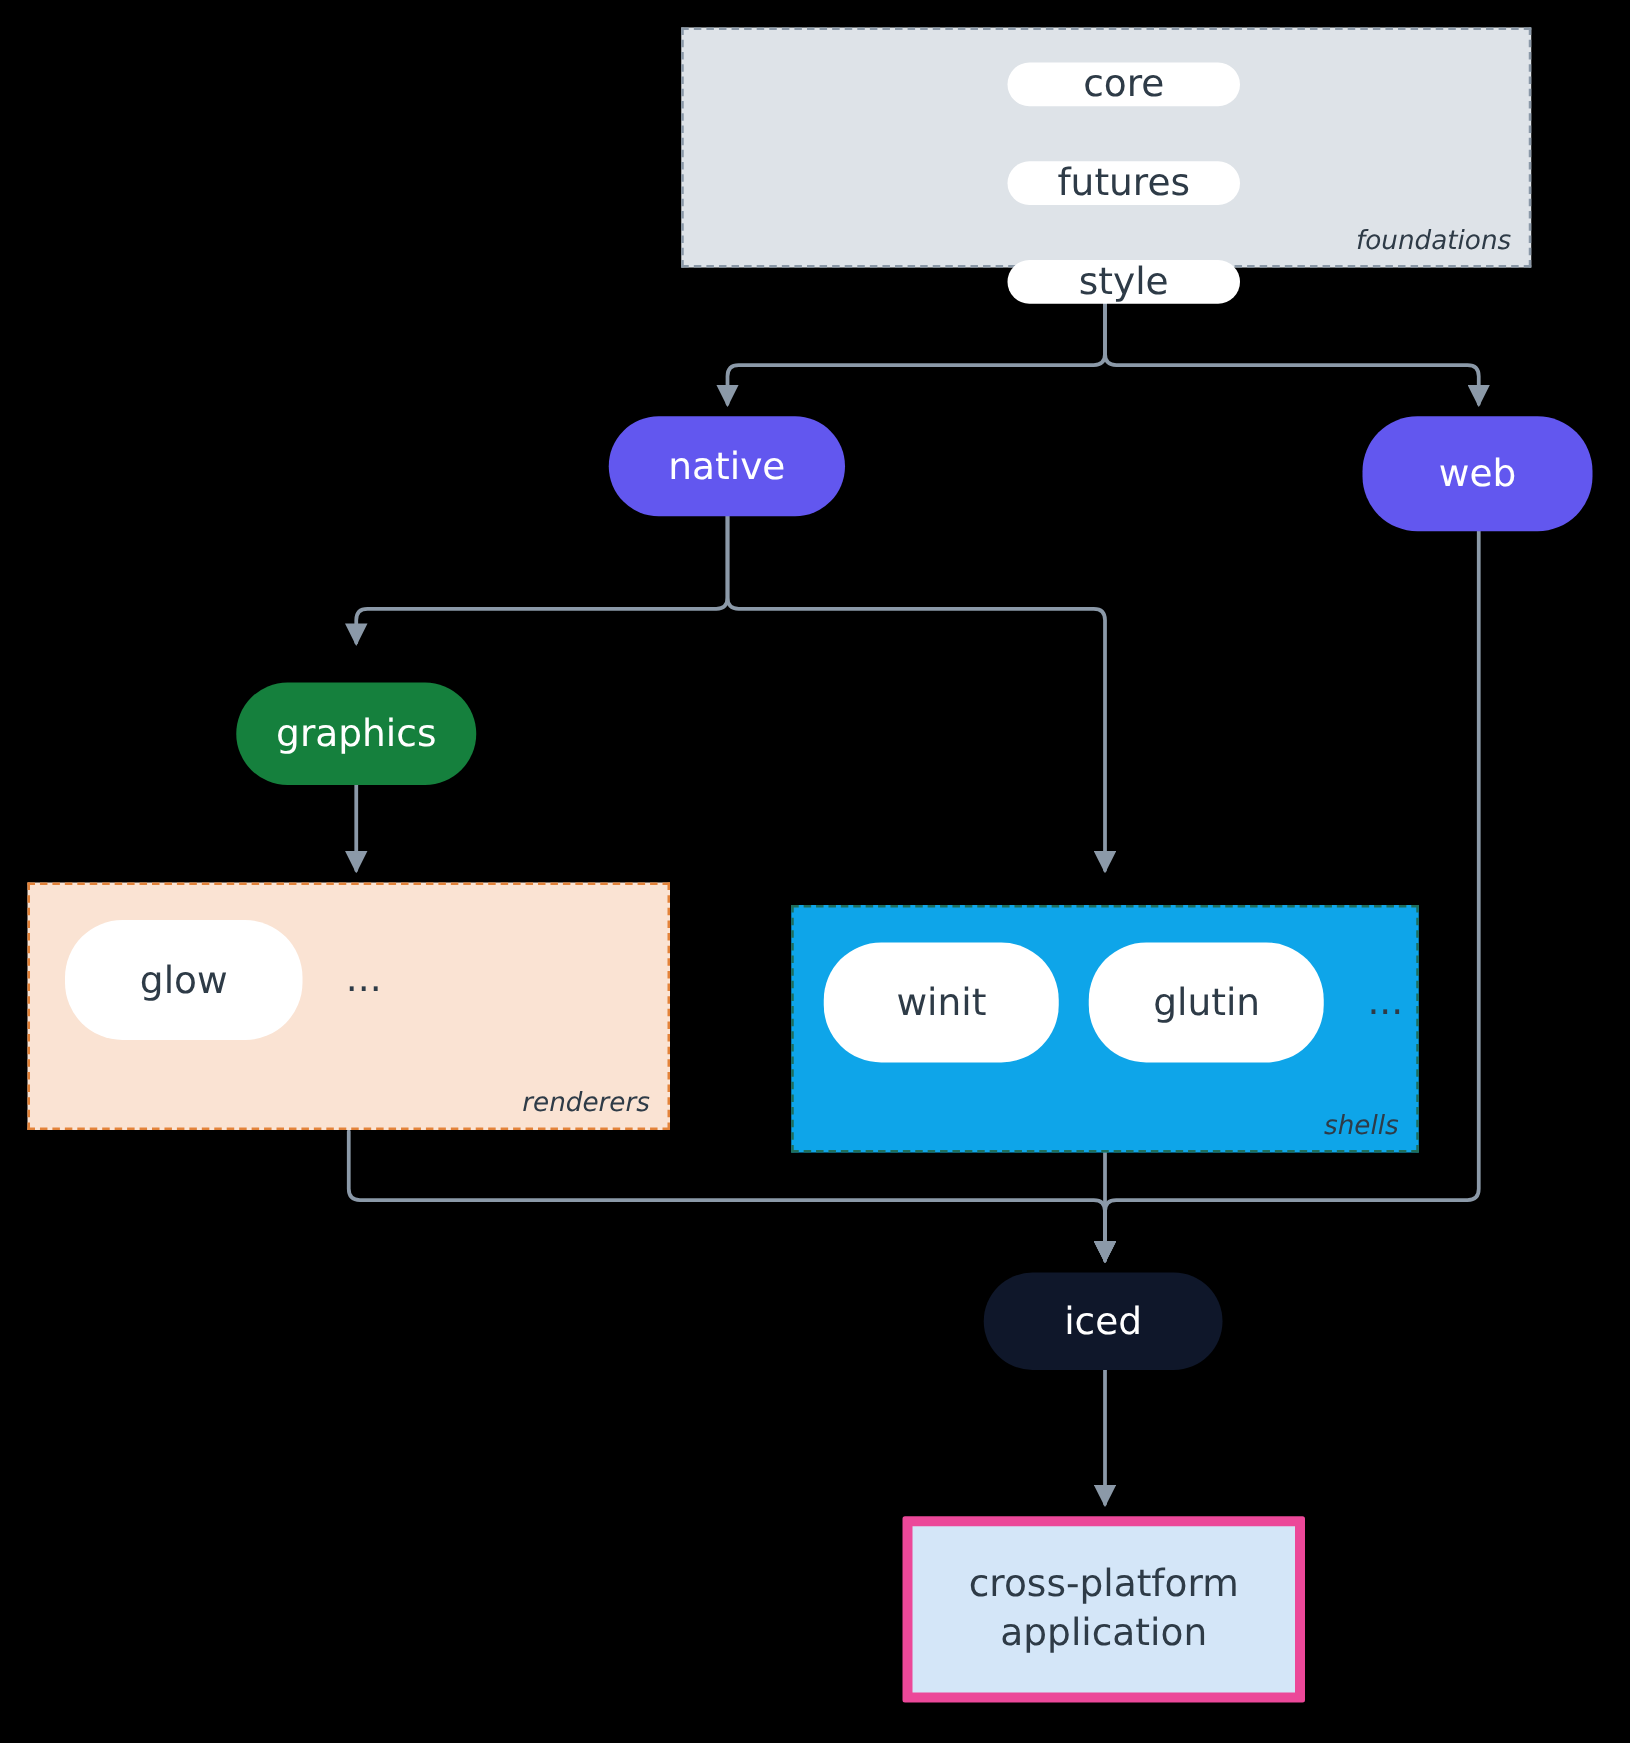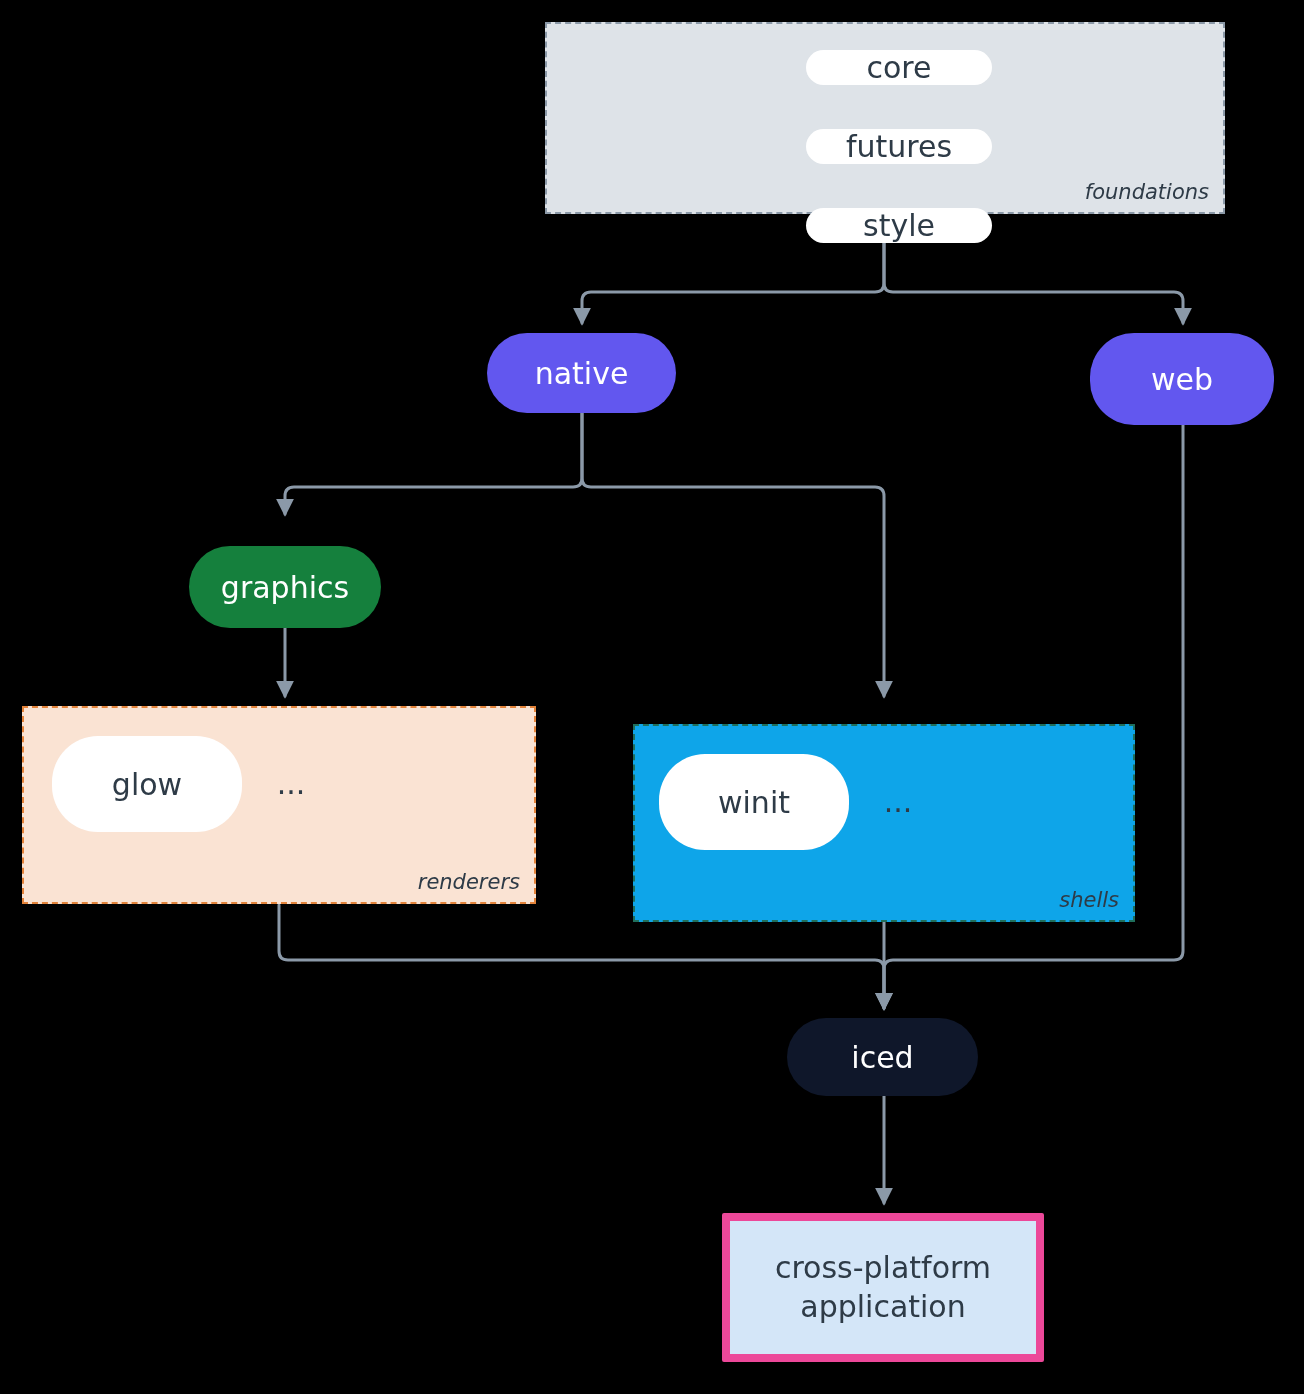--- a/index.html
+++ b/index.html
@@ -169,20 +169,21 @@
     <div class="pills">
       <div class="pill">glow</div>
       <div class="ellipsis">...</div>
     </div>
     <div class="group-label">renderers</div>
   </div>
 
   <div class="group" id="group-shells">
     <div class="pills">
       <div class="pill">winit</div>
+      <div class="pill">glutin</div>
       <div class="ellipsis">...</div>
     </div>
     <div class="group-label">shells</div>
   </div>
 
   <div class="node" id="node-native">native</div>
 
   <div class="node" id="node-web">web</div>
 
   <div class="node" id="node-graphics">graphics</div>

